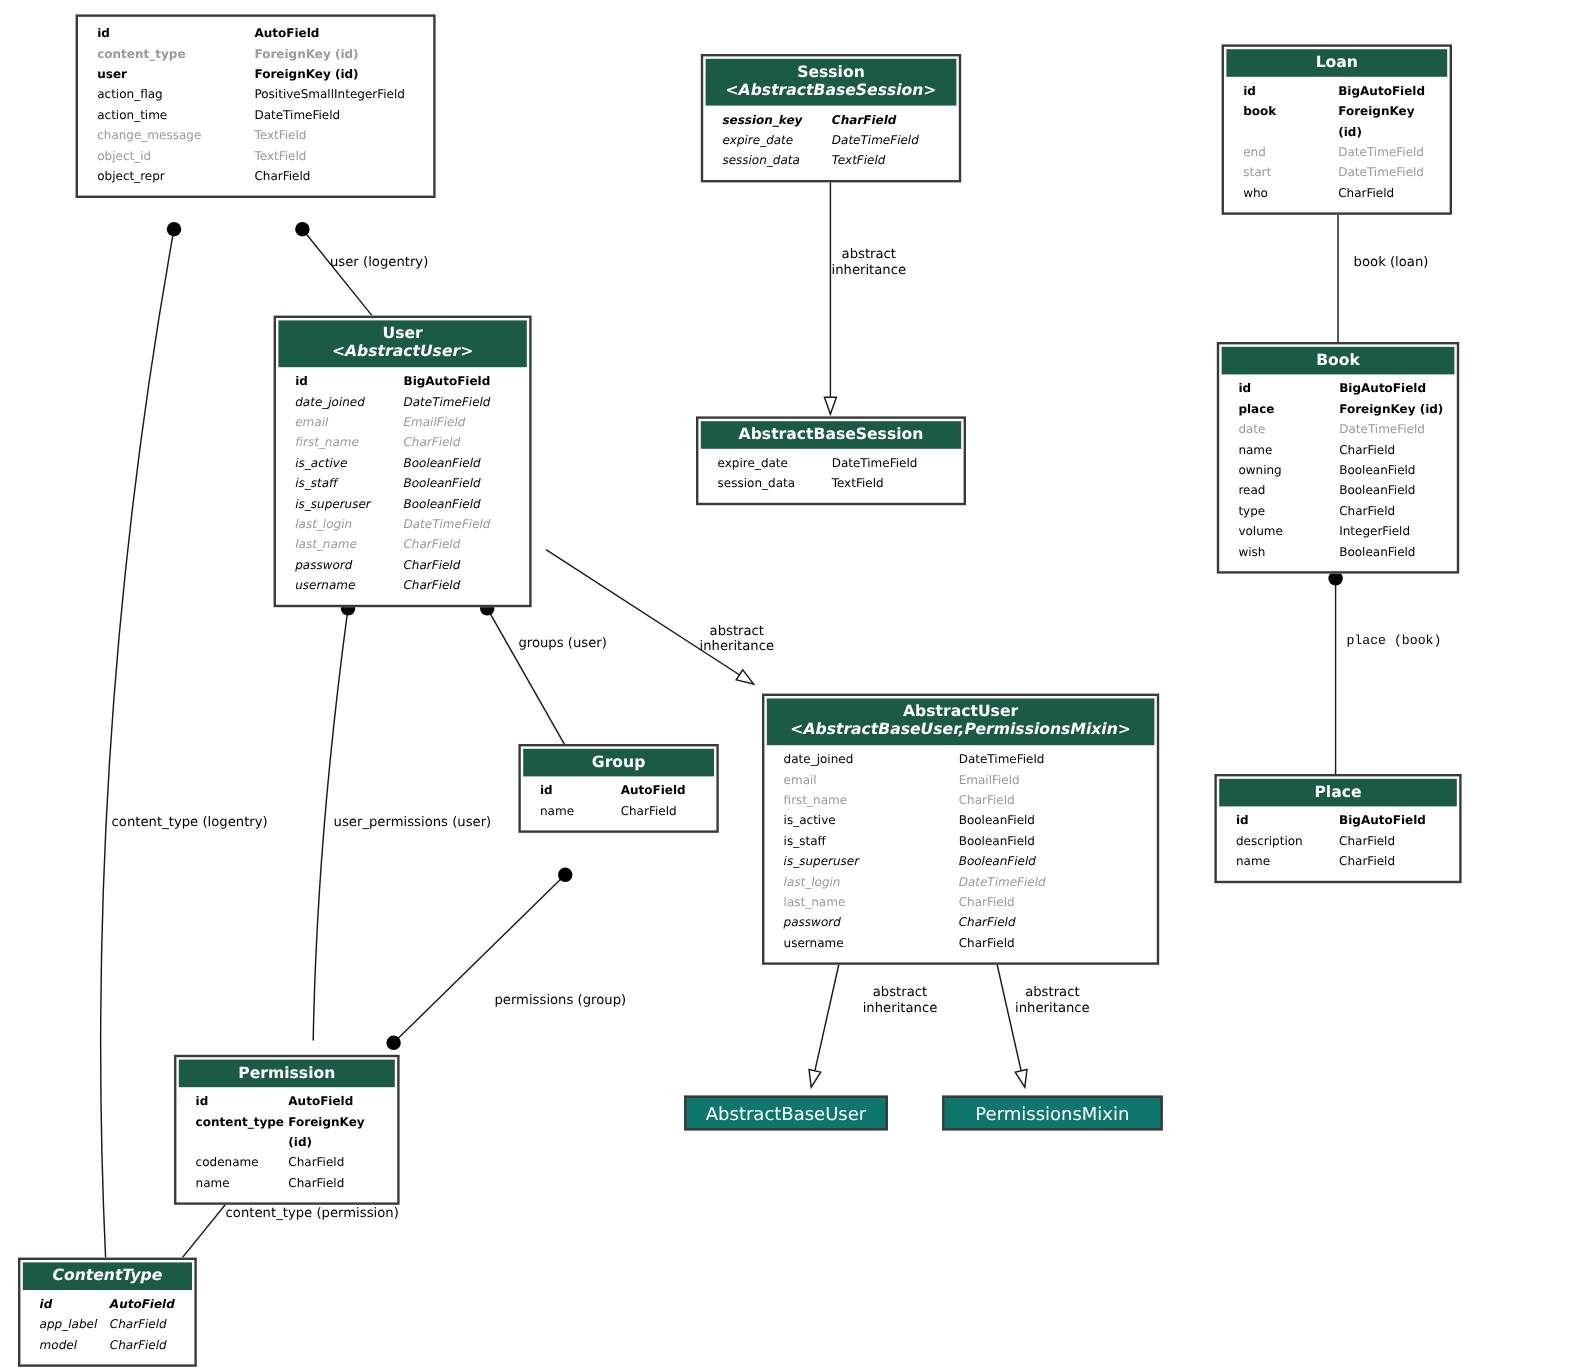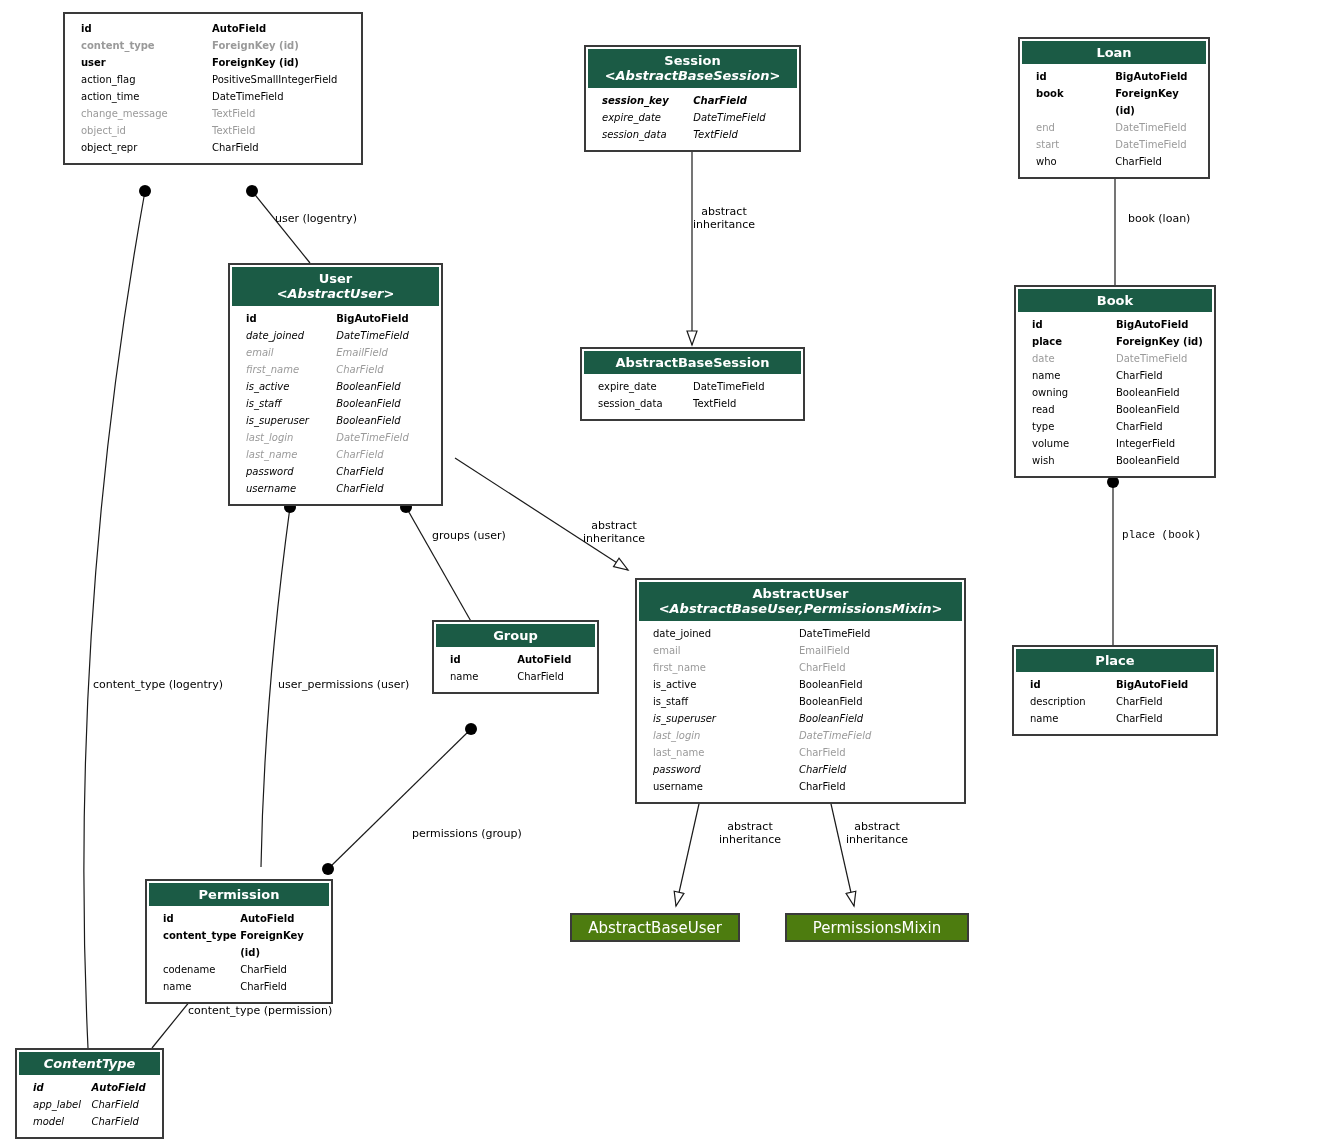--- a/index.html
+++ b/index.html
@@ -10,21 +10,21 @@
   .table{position:absolute;z-index:1;background:#fff;border:2px solid #3a3a3a;padding:2px;box-sizing:border-box;}
   .thead{background:#1b5b45;color:#fff;text-align:center;padding:4px 3px;font-weight:bold;font-size:13px;line-height:1.18;}
   .thead .sub{font-style:italic;}
   .tbody{padding:4px 0 5px;}
   .frow{display:flex;font-size:10px;line-height:17px;padding:0 5px 0 14px;}
   .fname{width:48%;flex:none;}
   .ftype{flex:1;}
   .fb{font-weight:bold;}
   .fg{color:#9a9a9a;}
   .fi{font-style:italic;}
-  .classbox{position:absolute;z-index:1;background:#4d7c0f;color:#fff;border:2px solid #3a3a3a;display:flex;align-items:center;justify-content:center;font-size:15px;box-sizing:border-box;}
+  .classbox{position:absolute;z-index:1;background:#0f766e;color:#fff;border:2px solid #3a3a3a;display:flex;align-items:center;justify-content:center;font-size:15px;box-sizing:border-box;}
   .elabel{position:absolute;z-index:2;font-size:11px;color:#000;white-space:pre;}
   .elabel.center{white-space:normal;text-align:center;width:72px;line-height:1.2;}
   
   #t-logentry{left:63px;top:12px;width:300px;}
   #t-session{left:584px;top:45px;width:217px;}
   #t-loan{left:1018px;top:37px;width:192px;}
   #t-user{left:228px;top:263px;width:215px;}
   #t-abstractbasesession{left:580px;top:347px;width:225px;}
   #t-book{left:1014px;top:285px;width:202px;}
   #t-abstractuser{left:635px;top:578px;width:331px;}

